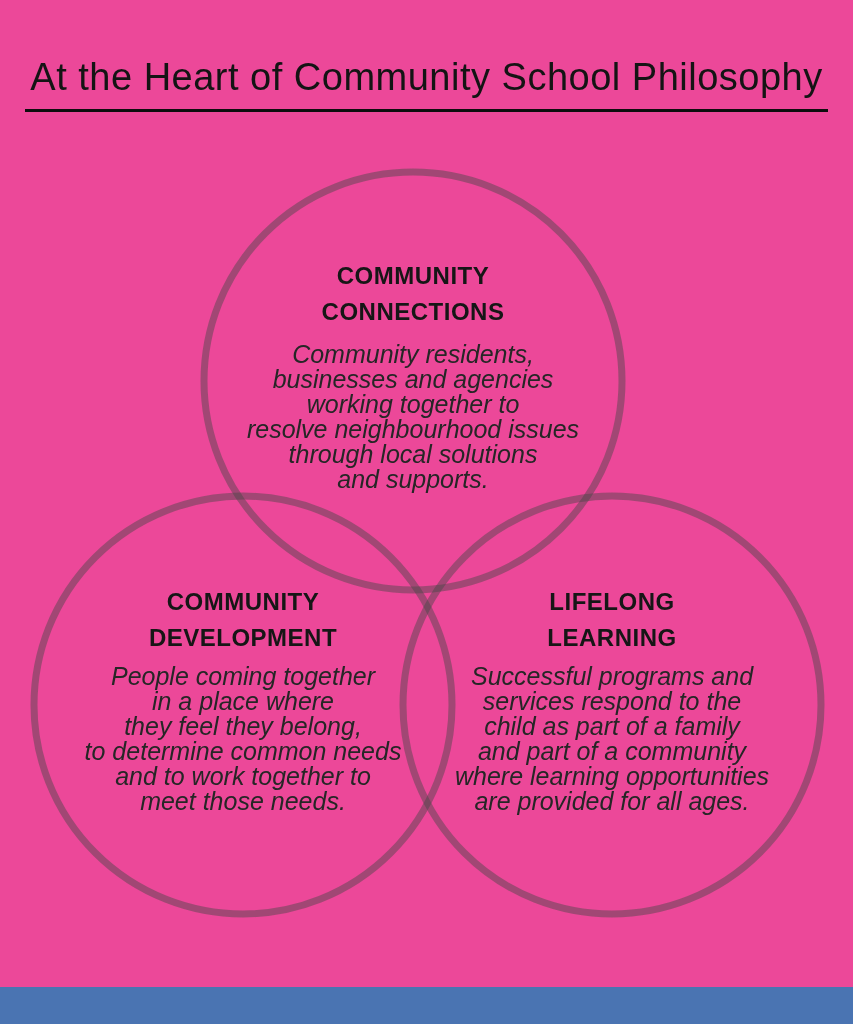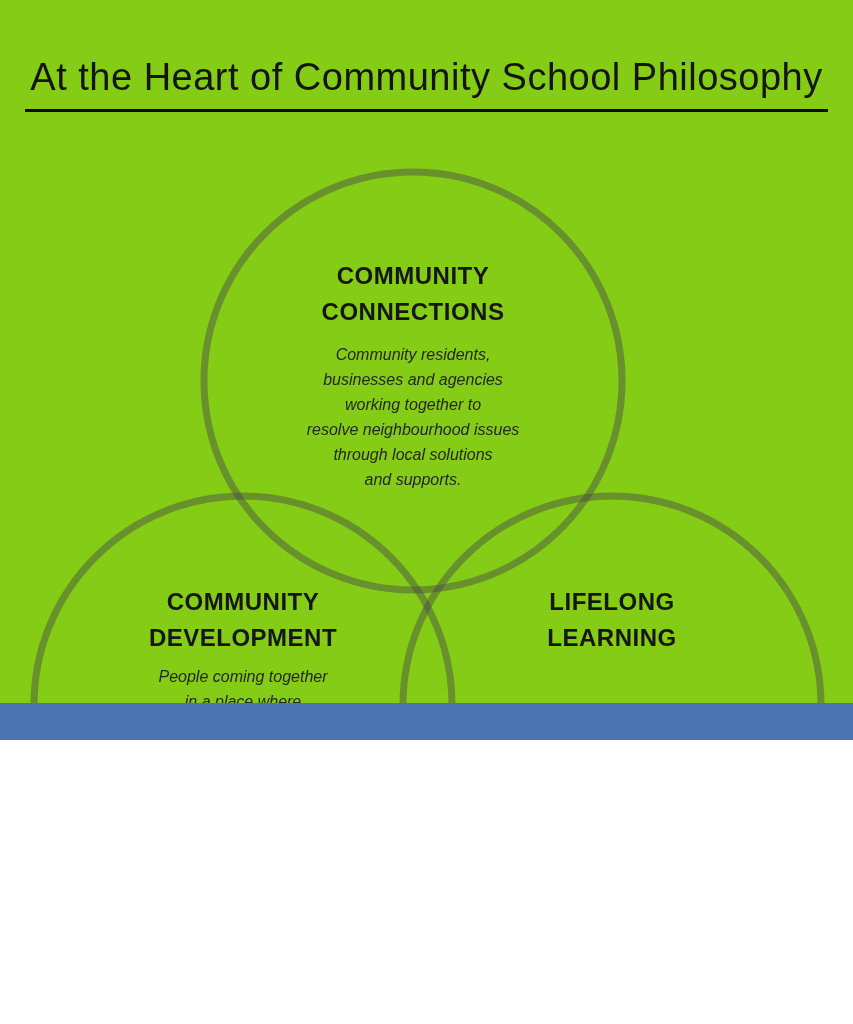--- a/index.html
+++ b/index.html
@@ -1,20 +1,20 @@
 <!DOCTYPE html>
 <html><head>
 <meta charset="utf-8">
 <style>
   html, body { margin: 0; padding: 0; background: #ffffff; }
   .page {
     position: relative;
     width: 853px;
-    height: 740px;
-    background: #84cc16;
+    height: 1024px;
+    background: #ec4899;
     overflow: hidden;
     font-family: "Liberation Sans", "DejaVu Sans", sans-serif;
     color: #1a1a1a;
   }
   .title {
     position: absolute;
     top: 56px;
     left: 0;
     width: 853px;
     text-align: center;
@@ -46,21 +46,21 @@
   }
   .heading {
     font-weight: 700;
     font-size: 24px;
     line-height: 36px;
     letter-spacing: 0.5px;
     color: #161616;
   }
   .body-text {
     font-style: italic;
-    font-size: 16px;
+    font-size: 25px;
     line-height: 25px;
     color: #262626;
   }
   .footer-bar {
     position: absolute;
     left: 0;
     bottom: 0;
     width: 853px;
     height: 37px;
   }
@@ -95,16 +95,22 @@
   <div class="label body-text" style="left:43px; top:664px; width:400px;">People coming together
 in a place where
 they feel they belong,
 to determine common needs
 and to work together to
 meet those needs.</div>
 
   <div class="label heading" style="left:422px; top:584px; width:380px;">LIFELONG
 LEARNING</div>
 
+  <div class="label body-text" style="left:412px; top:664px; width:400px;">Successful programs and
+services respond to the
+child as part of a family
+and part of a community
+where learning opportunities
+are provided for all ages.</div>
 
   <div class="footer-bar" style="background: rgb(74, 116, 178);"></div>
 
 </div>
 
 </body></html>

